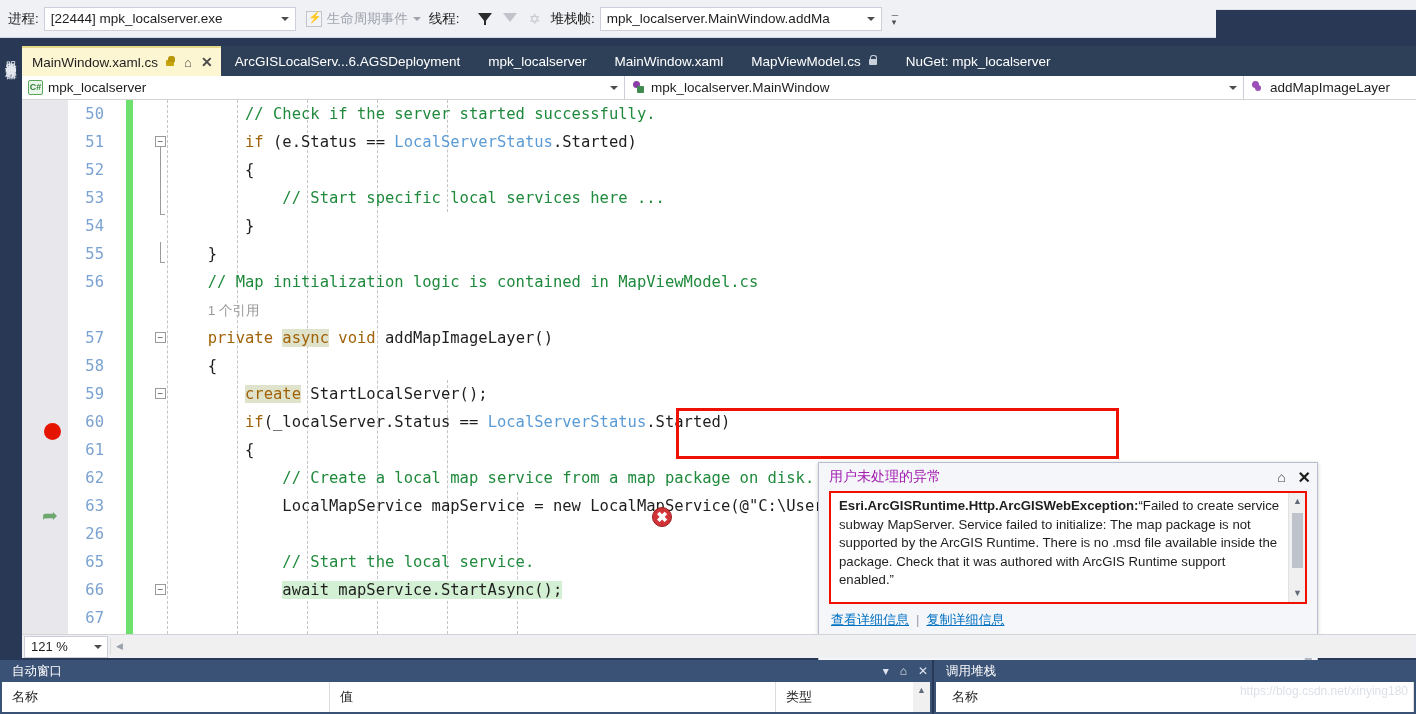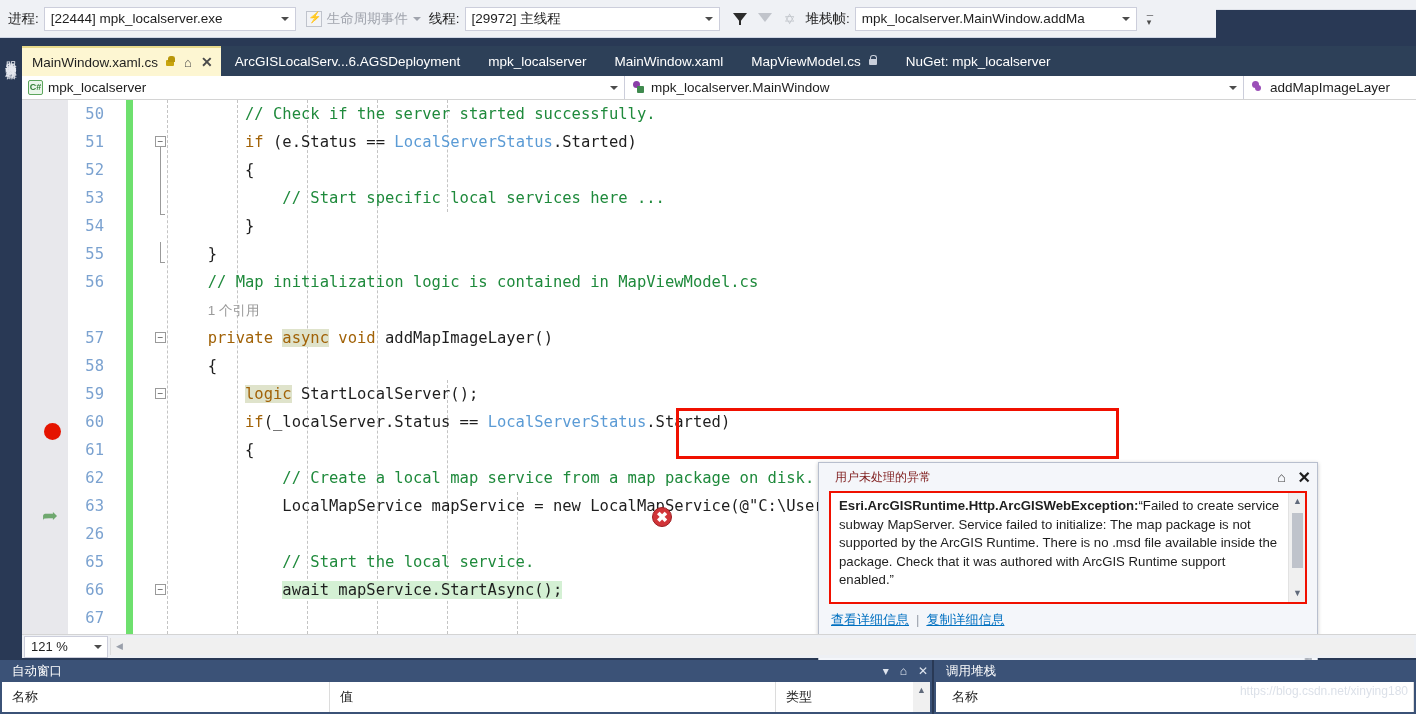--- a/index.html
+++ b/index.html
@@ -233,21 +233,21 @@
   
   .exc-popup {
     position: absolute; left: 818px; top: 462px; width: 500px; height: 202px;
     background: #f4f6fa; border: 1px solid #b8bfce;
     box-shadow: 0 1px 4px rgba(0,0,0,.22);
   }
   .exc-header {
     height: 28px; display: flex; align-items: center;
     padding: 0 6px 0 10px; background: #f4f6fa;
   }
-  .exc-title { font-size: 12px; color: #7f1d1d; flex: 1; margin-left: 6px; }
+  .exc-title { font-size: 14px; color: #a21caf; flex: 1; }
   .exc-pin { color: #3d3d3d; font-size: 14px; margin-right: 12px; }
   .exc-close { color: #1e1e1e; font-size: 16px; font-weight: bold; }
   .exc-body-wrap {
     margin: 0 10px; background: #ffffff; border: 2px solid #f01000;
     height: 113px; display: flex;
   }
   .exc-msg {
     flex: 1; padding: 4px 6px 4px 8px; font-size: 13.2px;
     line-height: 18.5px; color: #1e1e1e;
   }
@@ -363,24 +363,20 @@
     <div class="tb-combo w1">
       <span>[22444] mpk_localserver.exe</span>
       <span class="caret"></span>
     </div>
     <div class="lifecycle">
       <span class="lc-icon"></span>
       <span>生命周期事件</span>
       <span class="lc-caret"></span>
     </div>
     <span class="tb-label">线程:</span>
-    <div class="tb-combo w2">
-      <span>[29972] 主线程</span>
-      <span class="caret"></span>
-    </div>
     <div class="filter-icons">
       <span class="ico-funnel-dark"></span>
       <span class="ico-funnel-gray"></span>
       <span class="ico-crossed">✡</span>
     </div>
     <span class="tb-label">堆栈帧:</span>
     <div class="tb-combo w3">
       <span>mpk_localserver.MainWindow.addMa</span>
       <span class="caret"></span>
     </div>
@@ -490,21 +486,21 @@
       <div class="line" style="position:absolute;top:0px;left:0;right:0">            <span class="cmt">// Check if the server started successfully.</span></div>
       <div class="line" style="position:absolute;top:28px;left:0;right:0">            <span class="kw">if</span> (e.Status == <span class="type">LocalServerStatus</span>.Started)</div>
       <div class="line" style="position:absolute;top:56px;left:0;right:0">            {</div>
       <div class="line" style="position:absolute;top:84px;left:0;right:0">                <span class="cmt">// Start specific local services here ...</span></div>
       <div class="line" style="position:absolute;top:112px;left:0;right:0">            }</div>
       <div class="line" style="position:absolute;top:140px;left:0;right:0">        }</div>
       <div class="line" style="position:absolute;top:168px;left:0;right:0">        <span class="cmt">// Map initialization logic is contained in MapViewModel.cs</span></div>
       <div class="line" style="position:absolute;top:196px;left:0;right:0">        <span class="ref-hint">1 个引用</span></div>
       <div class="line" style="position:absolute;top:224px;left:0;right:0">        <span class="kw">private</span> <span class="kw hl-kw">async</span> <span class="kw">void</span> addMapImageLayer()</div>
       <div class="line" style="position:absolute;top:252px;left:0;right:0">        {</div>
-      <div class="line" style="position:absolute;top:280px;left:0;right:0">            <span class="kw hl-kw">logic</span> StartLocalServer();</div>
+      <div class="line" style="position:absolute;top:280px;left:0;right:0">            <span class="kw hl-kw">create</span> StartLocalServer();</div>
       <div class="line" style="position:absolute;top:308px;left:0;right:0">            <span class="kw">if</span>(_localServer.Status == <span class="type">LocalServerStatus</span>.Started)</div>
       <div class="line" style="position:absolute;top:336px;left:0;right:0">            {</div>
       <div class="line" style="position:absolute;top:364px;left:0;right:0">                <span class="cmt">// Create a local map service from a map package on disk.</span></div>
       <div class="line" style="position:absolute;top:392px;left:0;right:0">                LocalMapService mapService = new LocalMapService(@"C:\Users\admin\Desktop\subway.mpkx");</div>
 
       <div class="line" style="position:absolute;top:420px;left:0;right:0"><span class="brk-line"></span></div>
       <div class="line" style="position:absolute;top:448px;left:0;right:0">                <span class="cmt">// Start the local service.</span></div>
       <div class="line" style="position:absolute;top:476px;left:0;right:0">                <span class="hl-curline">await mapService.StartAsync();</span></div>
       <div class="line" style="position:absolute;top:504px;left:0;right:0"></div>
       <div class="line" style="position:absolute;top:532px;left:0;right:0">                </div>

